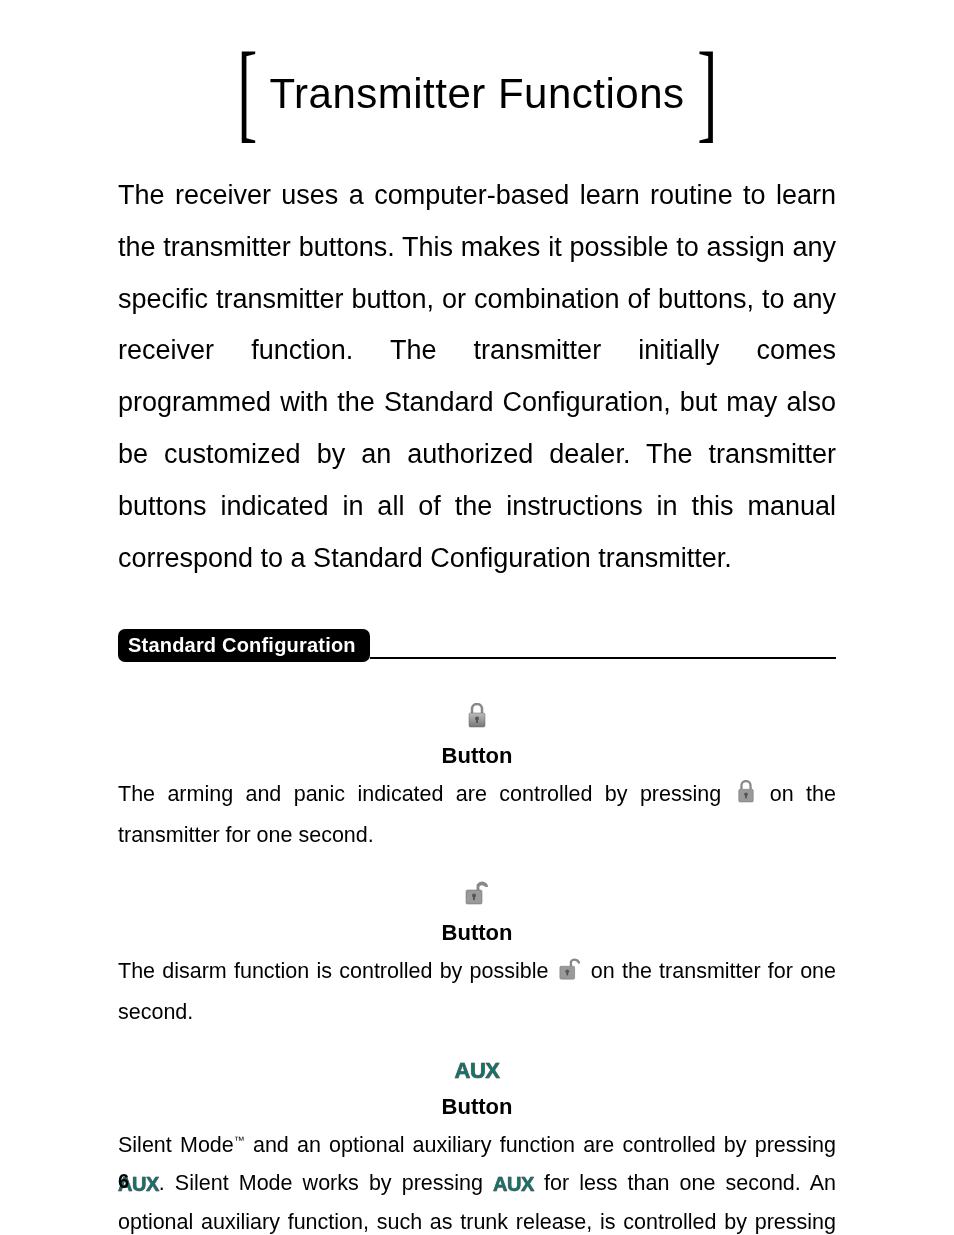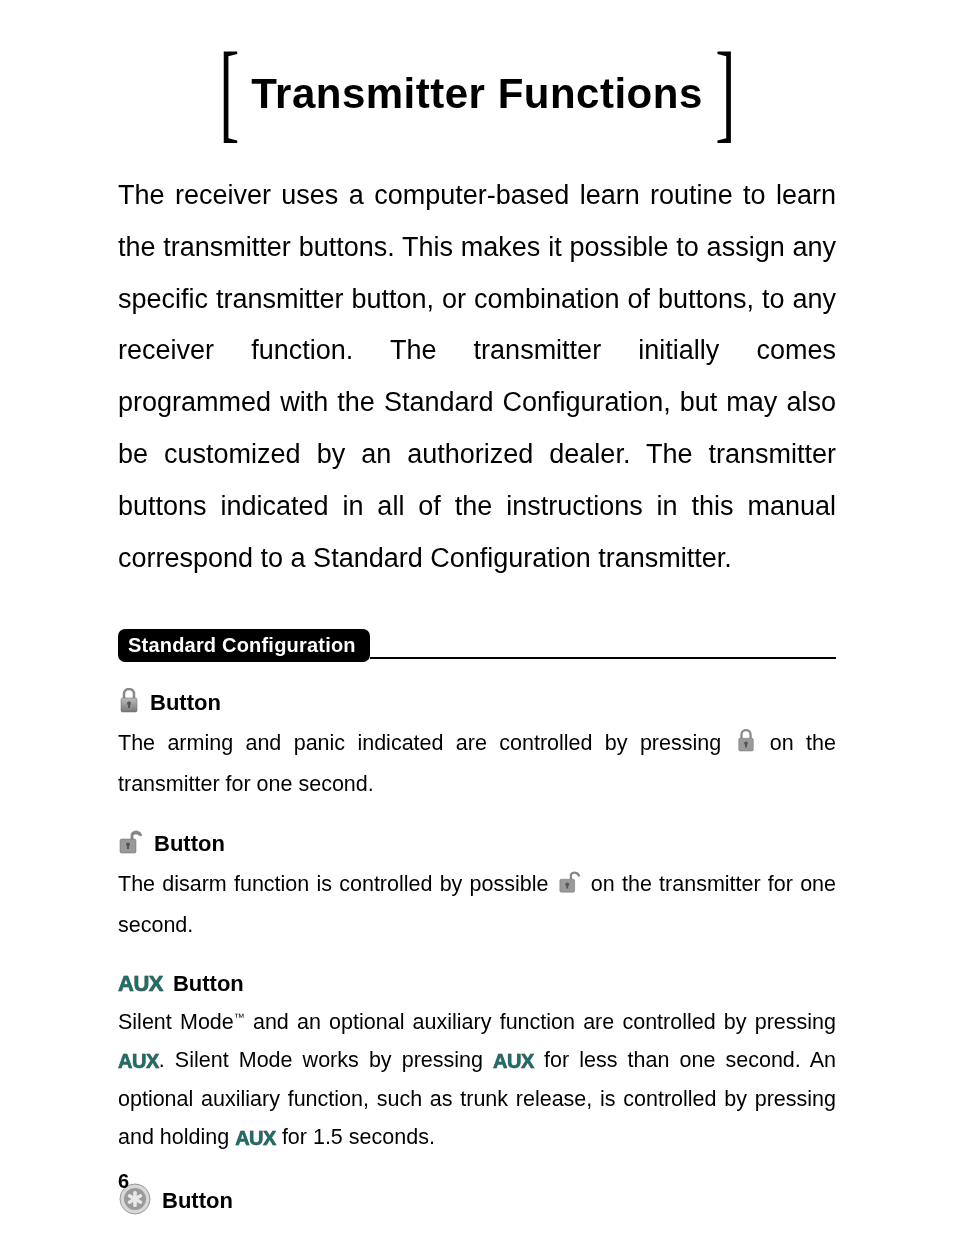--- a/index.html
+++ b/index.html
@@ -22,35 +22,35 @@
       font-family: "Times New Roman", serif;
       font-size: 110px;
       font-weight: 300;
       line-height: 0.7;
       position: relative;
     }
     .bracket.left { margin-right: 4px; transform: scaleX(0.55) translateY(-2px); }
     .bracket.right { margin-left: 4px; transform: scaleX(0.55) translateY(-2px); }
     .title-text {
       font-size: 42px;
-      font-weight: 700;
+      font-weight: 400;
       letter-spacing: 0.5px;
       font-family: "Trebuchet MS", Verdana, sans-serif;
     }
     .intro {
       font-size: 27px;
       line-height: 1.92;
       text-align: justify;
       margin-bottom: 44px;
       font-family: Liberation Sans, sans-serif;
     }
     .section-bar-row {
       display: flex;
       align-items: flex-end;
-      margin-bottom: 26px;
+      margin-bottom: 41px;
     }
     .section-bar {
       background: #000;
       color: #fff;
       font-weight: 700;
       font-size: 20px;
       padding: 5px 14px 5px 10px;
       border-radius: 7px;
       font-family: "Trebuchet MS", Verdana, sans-serif;
       letter-spacing: 0.2px;
@@ -59,20 +59,21 @@
       flex: 1;
       height: 2px;
       background: #000;
       margin-bottom: 3px;
     }
     .entry-head {
       display: flex;
       align-items: center;
       gap: 10px;
       margin-bottom: 6px;
+      flex-direction: column;
     }
     .entry-head .label {
       font-weight: 700;
       font-size: 22px;
       font-family: "Trebuchet MS", Verdana, sans-serif;
     }
     .entry-body {
       font-size: 21.5px;
       line-height: 1.78;
       text-align: justify;

